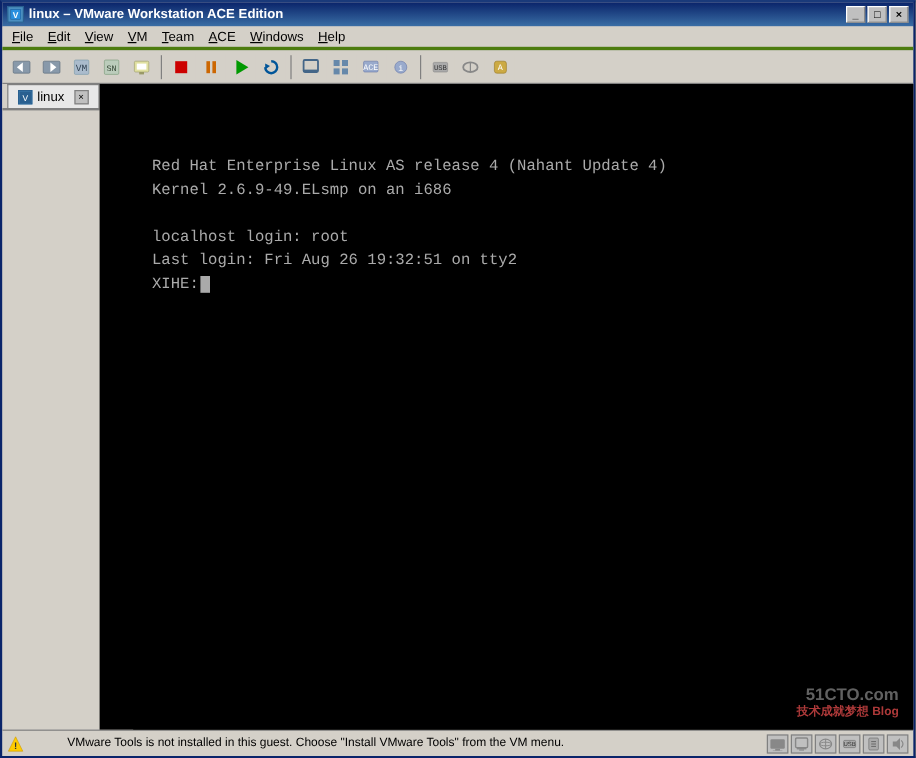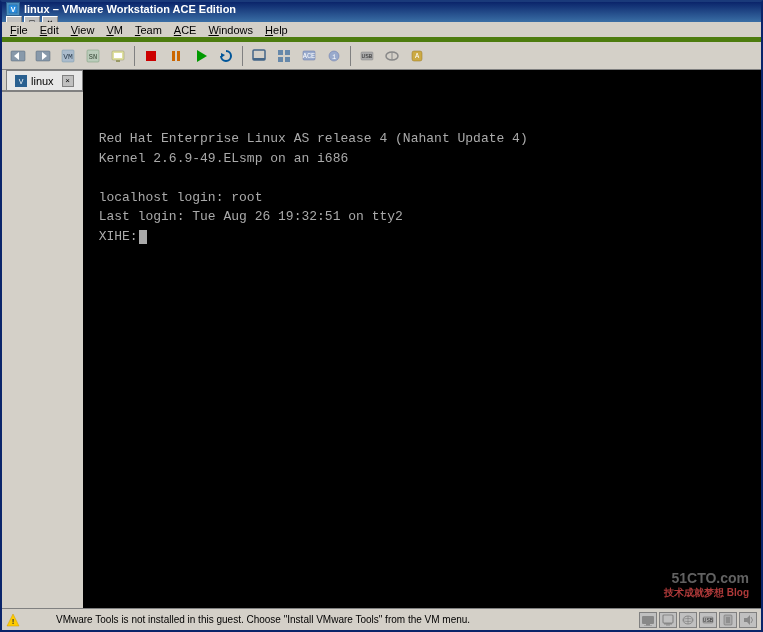--- a/index.html
+++ b/index.html
@@ -13,24 +13,24 @@
 
     
     .title-bar {
       background: linear-gradient(to bottom, #0a246a, #3a6ea5);
       color: white;
       font-family: 'Tahoma', sans-serif;
       font-size: 11px;
       font-weight: bold;
       height: 20px;
       display: flex;
+      align-items: center;
       justify-content: space-between;
       padding: 0 4px;
       user-select: none;
-      flex-direction: column;
     }
     .title-bar-left {
       display: flex;
       align-items: center;
       gap: 4px;
     }
     .title-icon {
       width: 14px;
       height: 14px;
       background: #4a8fc0;
@@ -63,21 +63,21 @@
 
     
     .menu-bar {
       background: #d4d0c8;
       height: 20px;
       display: flex;
       align-items: center;
       padding: 0 2px;
       font-family: 'Tahoma', 'Arial', sans-serif;
       font-size: 11px;
-      border-bottom: 5px solid #4d7c0f;
+      border-bottom: 3px solid #4d7c0f;
     }
     .menu-item {
       padding: 2px 6px;
       cursor: pointer;
       height: 100%;
       display: flex;
       align-items: center;
     }
 
     
@@ -441,29 +441,29 @@
             <rect x="0" y="0" width="10" height="10" fill="#2a6090"></rect>
             <text x="5" y="8" text-anchor="middle" font-size="7" fill="white" font-family="Arial">V</text>
           </svg>
         </div>
         <span>linux</span>
         <div class="tab-close-btn">×</div>
       </div>
     </div>
 
     <div class="vm-area">
-      <div class="vm-console" style="flex:1; position:relative;">
+      <div class="vm-console" style="flex:1; position:relative;margin-left:28px;">
         <div class="terminal-content">
           <div class="terminal-line">&nbsp;</div>
           <div class="terminal-line">&nbsp;</div>
           <div class="terminal-line">Red Hat Enterprise Linux AS release 4 (Nahant Update 4)</div>
           <div class="terminal-line">Kernel 2.6.9-49.ELsmp on an i686</div>
           <div class="terminal-line">&nbsp;</div>
           <div class="terminal-line">localhost login: root</div>
-          <div class="terminal-line">Last login: Tue Aug 26 19:32:51 on tty2</div>
+          <div class="terminal-line">Last login: Fri Aug 26 19:32:51 on tty2</div>
           <div class="terminal-line">XIHE:<span class="cursor"></span></div>
         </div>
 
         <div class="watermark">
           <div class="watermark-line1">51CTO.com</div>
           <div class="watermark-line2">技术成就梦想  Blog</div>
         </div>
       </div>
     </div>
   </div>

